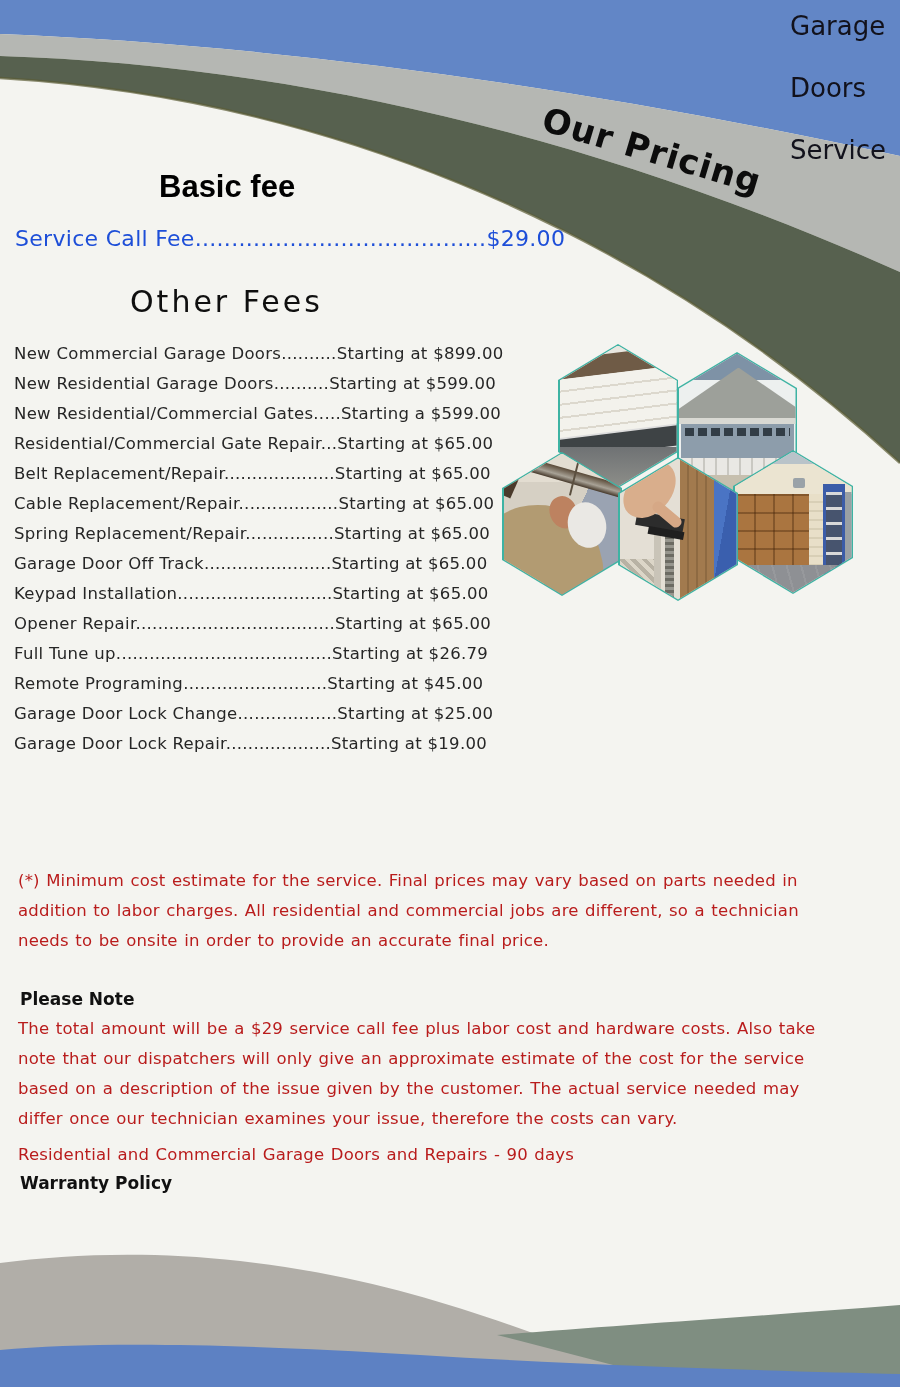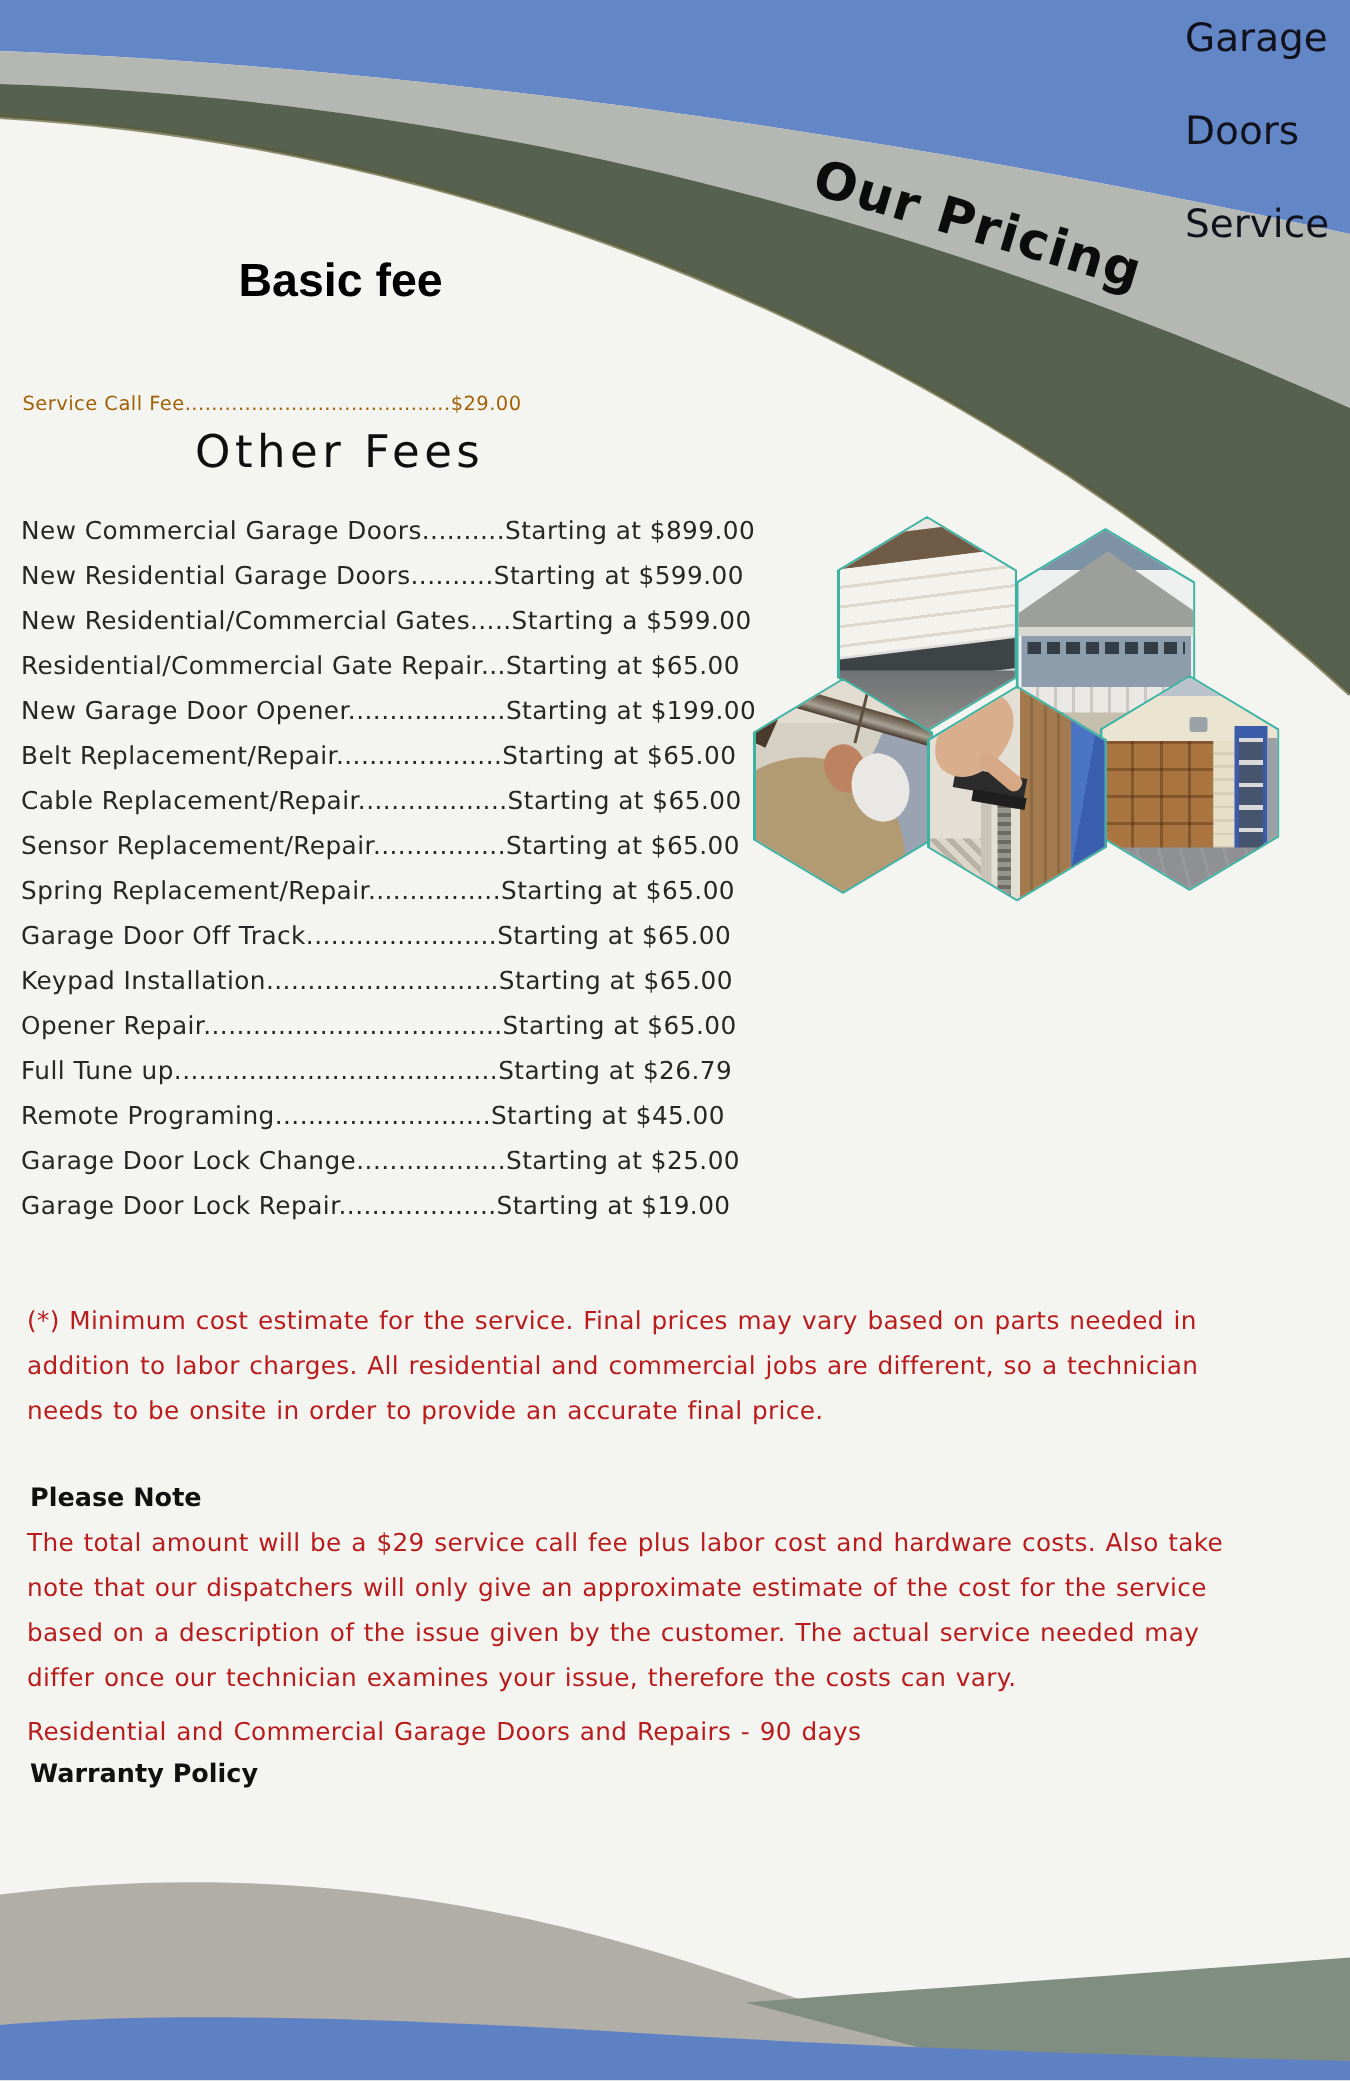--- a/index.html
+++ b/index.html
@@ -21,21 +21,21 @@
     font-weight:bold;font-size:34px;letter-spacing:1px;color:#0c0c0c;
     transform:rotate(16.5deg);transform-origin:left top;white-space:nowrap;
   }
   .h-basic{
     position:absolute;left:159px;top:169px;
     font-family:"Liberation Sans",sans-serif;
     font-size:31px;font-weight:bold;color:#000000;letter-spacing:0px;
   }
   .service-line{
     position:absolute;left:15px;top:226px;
-    font-size:13px;letter-spacing:0.3px;color:#a16207;white-space:nowrap;margin-top:36px;
+    font-size:22px;letter-spacing:0.3px;color:#1d4ed8;white-space:nowrap;
   }
   .h-other{
     position:absolute;left:130px;top:284px;
     font-size:30px;font-weight:normal;letter-spacing:3px;color:#0f0f0f;
   }
   .fee-list{
     position:absolute;left:14px;top:339px;
     font-size:16.5px;letter-spacing:0.3px;color:#262626;
   }
   .fee-row{height:30px;line-height:30px;white-space:nowrap;}
@@ -87,24 +87,22 @@
 
   <div class="h-basic">Basic fee</div>
   <div class="service-line">Service Call Fee........................................$29.00</div>
 
   <div class="h-other">Other Fees</div>
   <div class="fee-list">
     <div class="fee-row">New Commercial Garage Doors..........Starting at $899.00</div>
     <div class="fee-row">New Residential Garage Doors..........Starting at $599.00</div>
     <div class="fee-row">New Residential/Commercial Gates.....Starting a $599.00</div>
     <div class="fee-row">Residential/Commercial Gate Repair...Starting at $65.00</div>
-    <div class="fee-row">New Garage Door Opener...................Starting at $199.00</div>
     <div class="fee-row">Belt Replacement/Repair....................Starting at $65.00</div>
     <div class="fee-row">Cable Replacement/Repair..................Starting at $65.00</div>
-    <div class="fee-row">Sensor Replacement/Repair................Starting at $65.00</div>
     <div class="fee-row">Spring Replacement/Repair................Starting at $65.00</div>
     <div class="fee-row">Garage Door Off Track.......................Starting at $65.00</div>
     <div class="fee-row">Keypad Installation............................Starting at $65.00</div>
     <div class="fee-row">Opener Repair....................................Starting at $65.00</div>
     <div class="fee-row">Full Tune up.......................................Starting at $26.79</div>
     <div class="fee-row">Remote Programing..........................Starting at $45.00</div>
     <div class="fee-row">Garage Door Lock Change..................Starting at $25.00</div>
     <div class="fee-row">Garage Door Lock Repair...................Starting at $19.00</div>
   </div>
 

